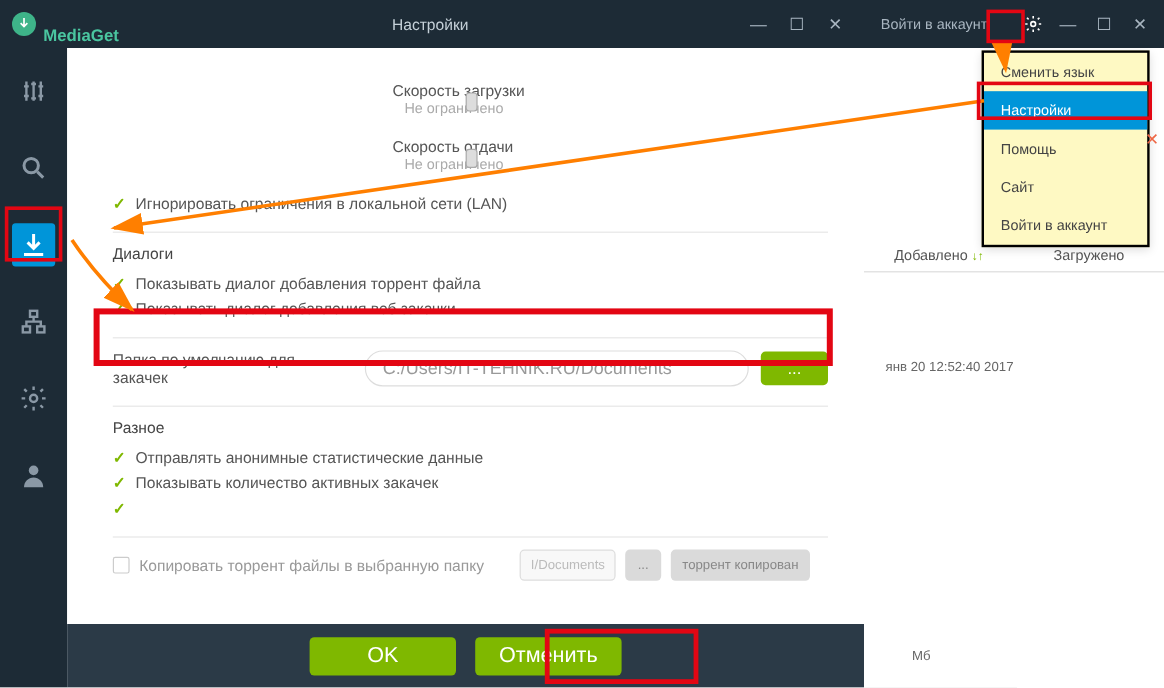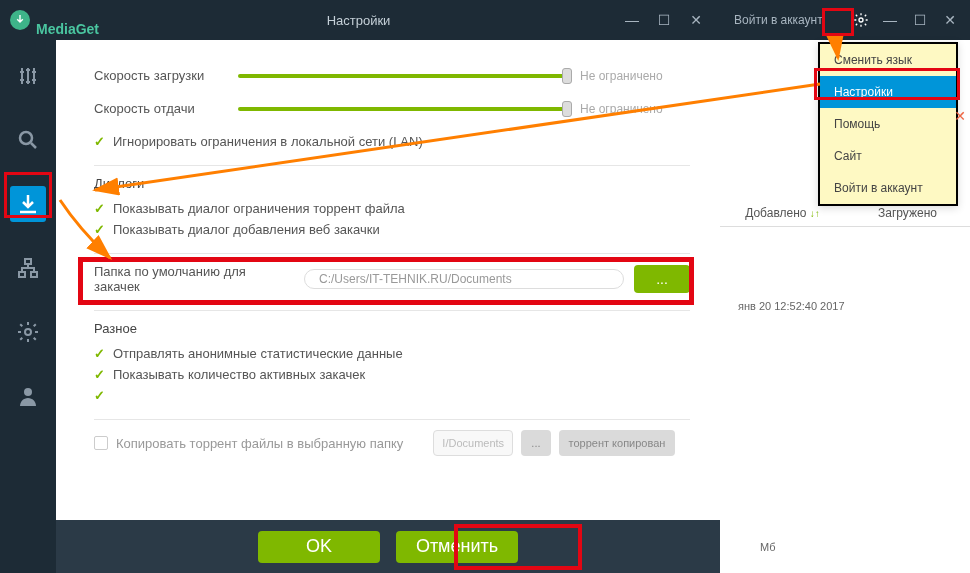--- a/index.html
+++ b/index.html
@@ -15,35 +15,35 @@
 .win-btn { width: 28px; height: 20px; display: flex; align-items: center; justify-content: center; color: #a8b5c0; font-size: 14px; cursor: pointer; }
 
 .sidebar { position: absolute; left: 0; top: 40px; width: 56px; height: 533px; background: #1d2b36; display: flex; flex-direction: column; align-items: center; padding-top: 18px; gap: 28px; }
 .sidebar-item { width: 36px; height: 36px; display: flex; align-items: center; justify-content: center; color: #8a98a5; cursor: pointer; }
 .sidebar-item.active { background: #0095d9; color: #fff; border-radius: 3px; }
 .sidebar-item svg { width: 24px; height: 24px; }
 .red-box-sidebar { position: absolute; left: 4px; top: 172px; width: 48px; height: 46px; border: 3px solid #e30613; pointer-events: none; }
 
 .settings-panel { position: absolute; left: 56px; top: 40px; width: 664px; height: 480px; background: #fff; padding: 28px 30px 0 38px; overflow: hidden; }
 
-.setting-row { display: flex; align-items: center; margin-bottom: 18px; font-size: 13px; color: #555; }
+.setting-row { display: flex; align-items: center; margin-bottom: 18px; font-size: 13px; color: #555; flex-direction: column; }
 .row-label { width: 130px; }
 .slider-track { flex: 1; height: 4px; background: #7fb800; border-radius: 2px; position: relative; margin: 0 14px; }
 .slider-thumb { position: absolute; right: -6px; top: -6px; width: 10px; height: 16px; background: #ddd; border: 1px solid #aaa; border-radius: 3px; }
 .row-status { width: 110px; color: #aaa; font-size: 12px; }
 
 .check-row { display: flex; align-items: center; gap: 8px; font-size: 13px; color: #555; margin-bottom: 6px; }
 .check-mark { color: #7fb800; font-weight: bold; }
 
 .section-divider { border: none; border-top: 1px solid #e6e6e6; margin: 16px 0 10px 0; }
 .section-title { font-size: 13px; color: #444; margin-bottom: 10px; }
 
 .folder-row { display: flex; align-items: center; gap: 10px; }
 .folder-label { font-size: 13px; color: #555; width: 200px; }
-.folder-input { flex: 1; height: 20px; border: 1px solid #ddd; border-radius: 15px; padding: 0 14px; font-size: 12px; color: #999; }
+.folder-input { flex: 1; height: 30px; border: 1px solid #ddd; border-radius: 15px; padding: 0 14px; font-size: 15px; color: #999; }
 .browse-btn { width: 56px; height: 28px; background: #7fb800; border: none; border-radius: 4px; color: #fff; font-size: 14px; cursor: pointer; }
 .red-box-folder { position: absolute; left: 78px; top: 257px; width: 616px; height: 48px; border: 5px solid #e30613; pointer-events: none; }
 
 .copy-row { display: flex; align-items: center; gap: 8px; font-size: 13px; color: #999; }
 .copy-check { width: 14px; height: 14px; border: 1px solid #ccc; border-radius: 2px; }
 .small-input { width: 80px; height: 26px; border: 1px solid #ddd; border-radius: 4px; padding: 0 8px; font-size: 11px; color: #bbb; background: #f8f8f8; margin-left: 22px; }
 .small-btn { height: 26px; padding: 0 10px; background: #dadada; border: none; border-radius: 4px; color: #888; font-size: 11px; cursor: pointer; }
 
 .button-bar { position: absolute; bottom: 0; left: 56px; width: 664px; height: 53px; background: #2b3a47; display: flex; align-items: center; justify-content: center; gap: 16px; }
 .ok-btn, .cancel-btn { width: 122px; height: 32px; border: none; border-radius: 4px; color: #fff; font-size: 18px; cursor: pointer; }
@@ -149,21 +149,21 @@
     </div>
     <div class="check-row">
         <span class="check-mark">✓</span>
         <span>Игнорировать ограничения в локальной сети (LAN)</span>
       </div>
 
     <hr class="section-divider">
     <div class="section-title">Диалоги</div>
     <div class="check-row">
         <span class="check-mark">✓</span>
-        <span>Показывать диалог ограничения торрент файла</span>
+        <span>Показывать диалог добавления торрент файла</span>
       </div>
     <div class="check-row">
         <span class="check-mark">✓</span>
         <span>Показывать диалог добавления веб закачки</span>
       </div>
 
     <hr class="section-divider">
     <div class="folder-row">
       <span class="folder-label">Папка по умолчанию для закачек</span>
       <input class="folder-input" value="C:/Users/IT-TEHNIK.RU/Documents" style="">

